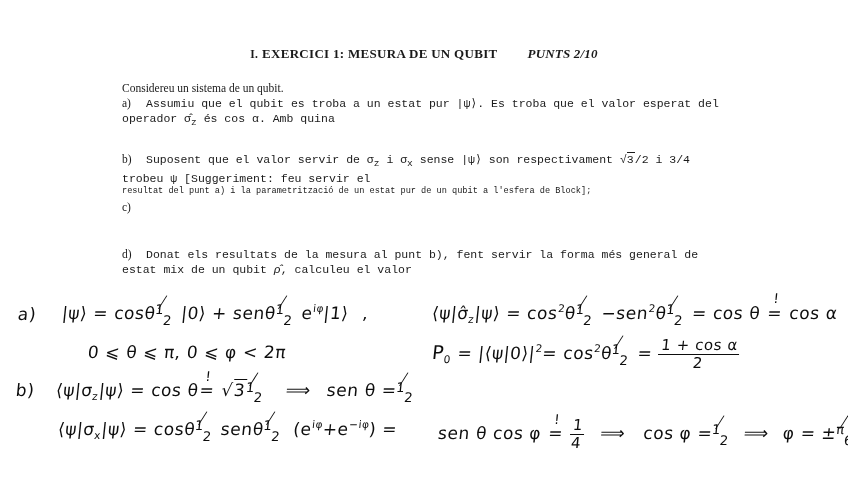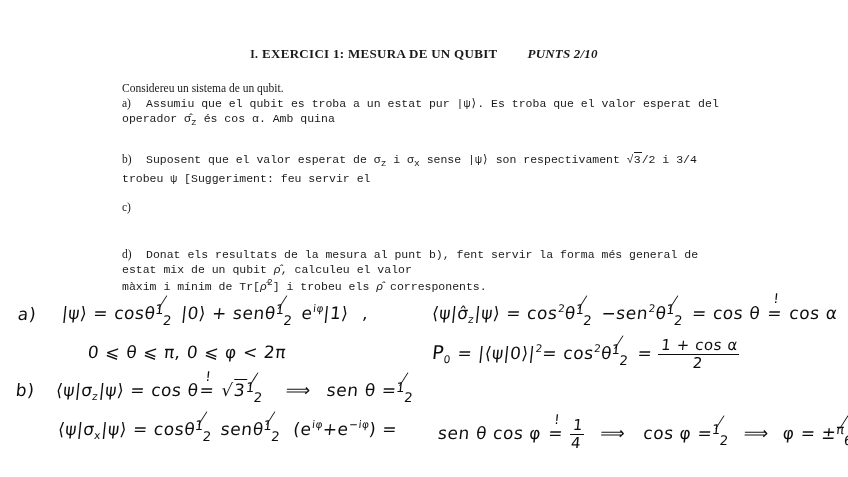--- a/index.html
+++ b/index.html
@@ -191,35 +191,35 @@
   <div class="qitem" id="q-a">
     <span class="marker">a)</span>
     <span class="qbody">
       <span>Assumiu que el qubit es troba a un estat pur |ψ⟩. Es troba que el valor esperat del operador σ̂</span><sub>z</sub><span> és cos α. Amb quina</span>
     </span>
   </div>
 
   <div class="qitem" id="q-b">
     <span class="marker">b)</span>
     <span class="qbody">
-      <span>Suposent que el valor esperat de σ</span><sub>z</sub><span> i σ</span><sub>x</sub><span> sense |ψ⟩ son respectivament </span><span class="frac-inline">√<span class="sqrt-ov">3</span>/<span>2</span></span><span> i 3/4 trobeu ψ [Suggeriment: feu servir el</span>
+      <span>Suposent que el valor servir de σ</span><sub>z</sub><span> i σ</span><sub>x</sub><span> sense |ψ⟩ son respectivament </span><span class="frac-inline">√<span class="sqrt-ov">3</span>/<span>2</span></span><span> i 3/4 trobeu ψ [Suggeriment: feu servir el</span>
+      <span class="l2 small-note">resultat del punt a) i la parametrització de un estat pur de un qubit a l'esfera de Block];</span>
     </span>
   </div>
 
   <div class="qitem" id="q-c">
     <span class="marker">c)</span>
     <span class="qbody">
     </span>
   </div>
 
   <div class="qitem" id="q-d">
     <span class="marker">d)</span>
     <span class="qbody">
       <span>Donat els resultats de la mesura al punt b), fent servir la forma més general de estat mix de un qubit </span><span class="mi">ρ̂</span><span>, calculeu el valor</span>
-      <span class="l2"><span>màxim i mínim de Tr[</span><span class="mi">ρ̂</span><sup>2</sup><span>] i trobeu els </span><span class="mi">ρ̂</span><span> corresponents.</span></span>
     </span>
   </div>
 
 </div>
 
 <div class="hand">
 
   <div class="hw lbl" style="left:18px; top:14px;">a)</div>
 
   <div class="hw" style="left:62px; top:12px;">

